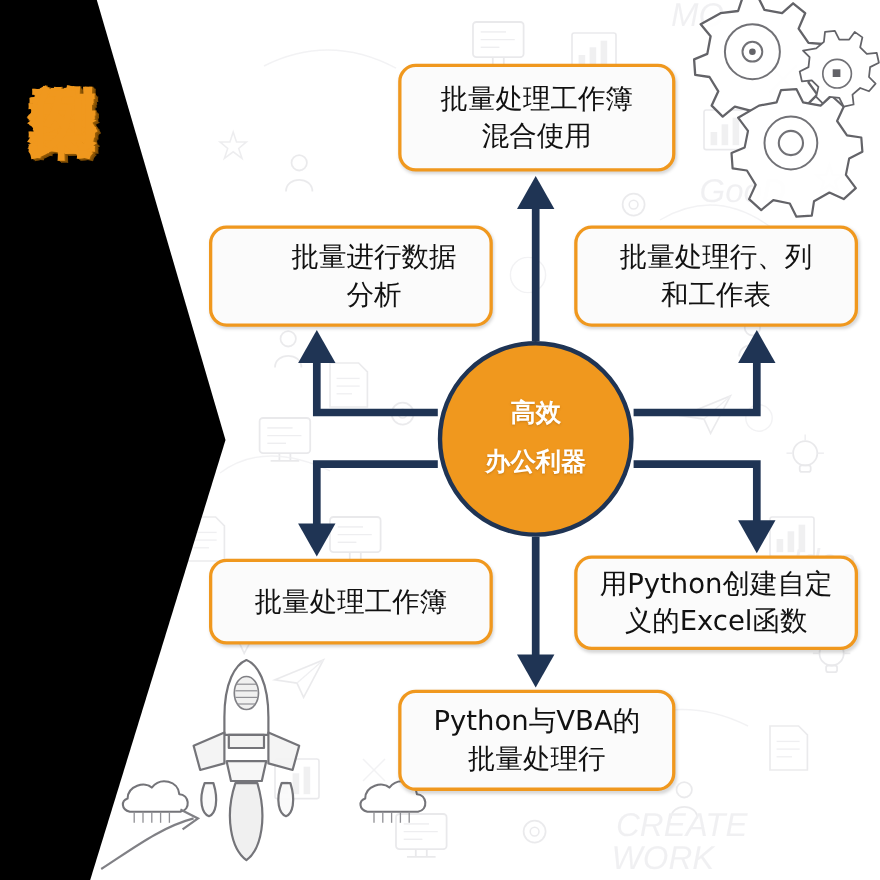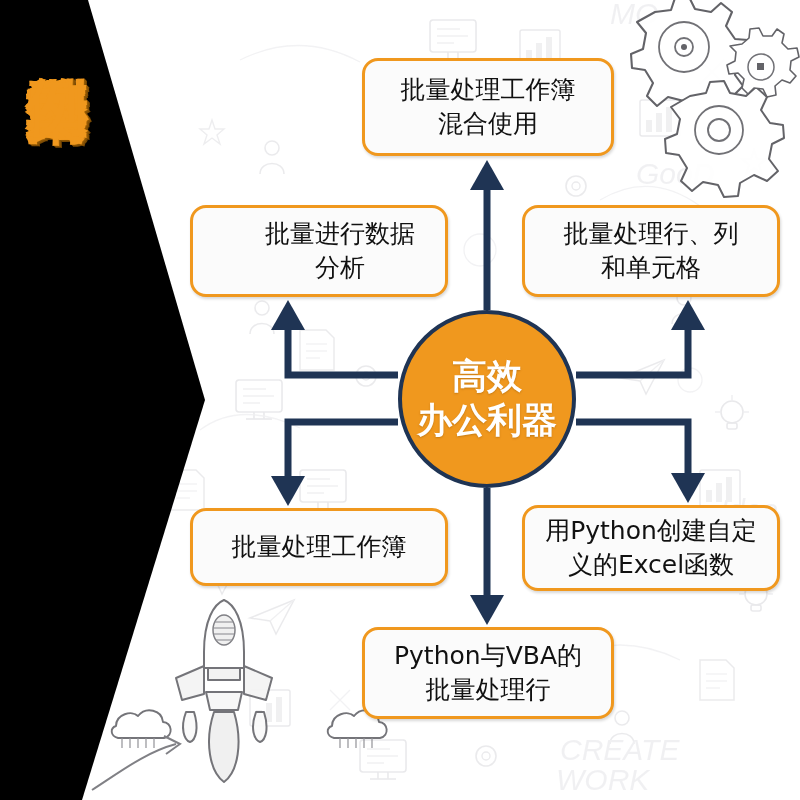--- a/index.html
+++ b/index.html
@@ -91,23 +91,23 @@
     width: 178px; height: 178px;
     box-sizing: border-box;
     border-radius: 50%;
     background: #F0981E;
     border: 4px solid #1F3454;
     display: flex;
     flex-direction: column;
     align-items: center;
     justify-content: center;
     color: #ffffff;
-    font-family: Liberation Serif, serif;
+    font-family: Liberation Mono, monospace;
     font-weight: bold;
-    font-size: 35px;
+    font-size: 23px;
     line-height: 44px;
     white-space: pre-line;
     text-align: center;
     text-shadow: 0 1px 2px rgba(120,70,0,0.35);
   }
 </style>
 </head>
 <body>
 
 <div id="page">
@@ -305,21 +305,21 @@
       <polygon points="688,503 671,473 705,473"></polygon>
       <polygon points="487,625 470,595 504,595"></polygon>
     </g>
   </svg>
 
   <div class="node node-top">批量处理工作簿
 混合使用</div>
   <div class="node node-left1">批量进行数据
 分析</div>
   <div class="node node-right1">批量处理行、列
-和单元格</div>
+和工作表</div>
   <div class="node node-left2">批量处理工作簿</div>
   <div class="node node-right2">用Python创建自定
 义的Excel函数</div>
   <div class="node node-bottom">Python与VBA的
 批量处理行</div>
 
   <div class="hub">高效
 办公利器</div>
 
 </div>

